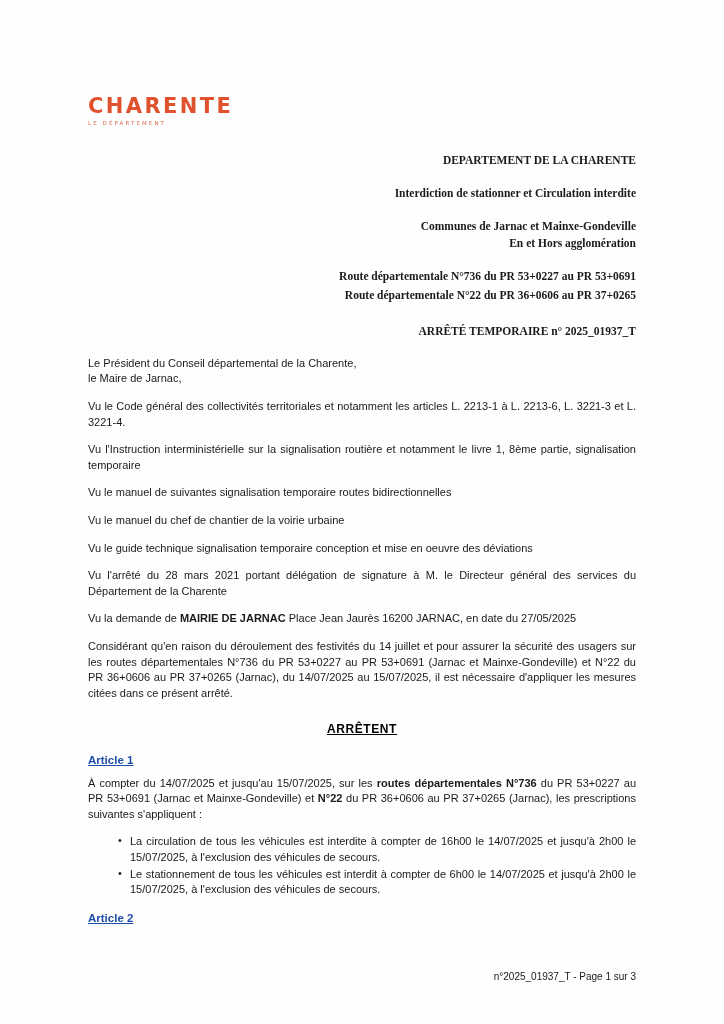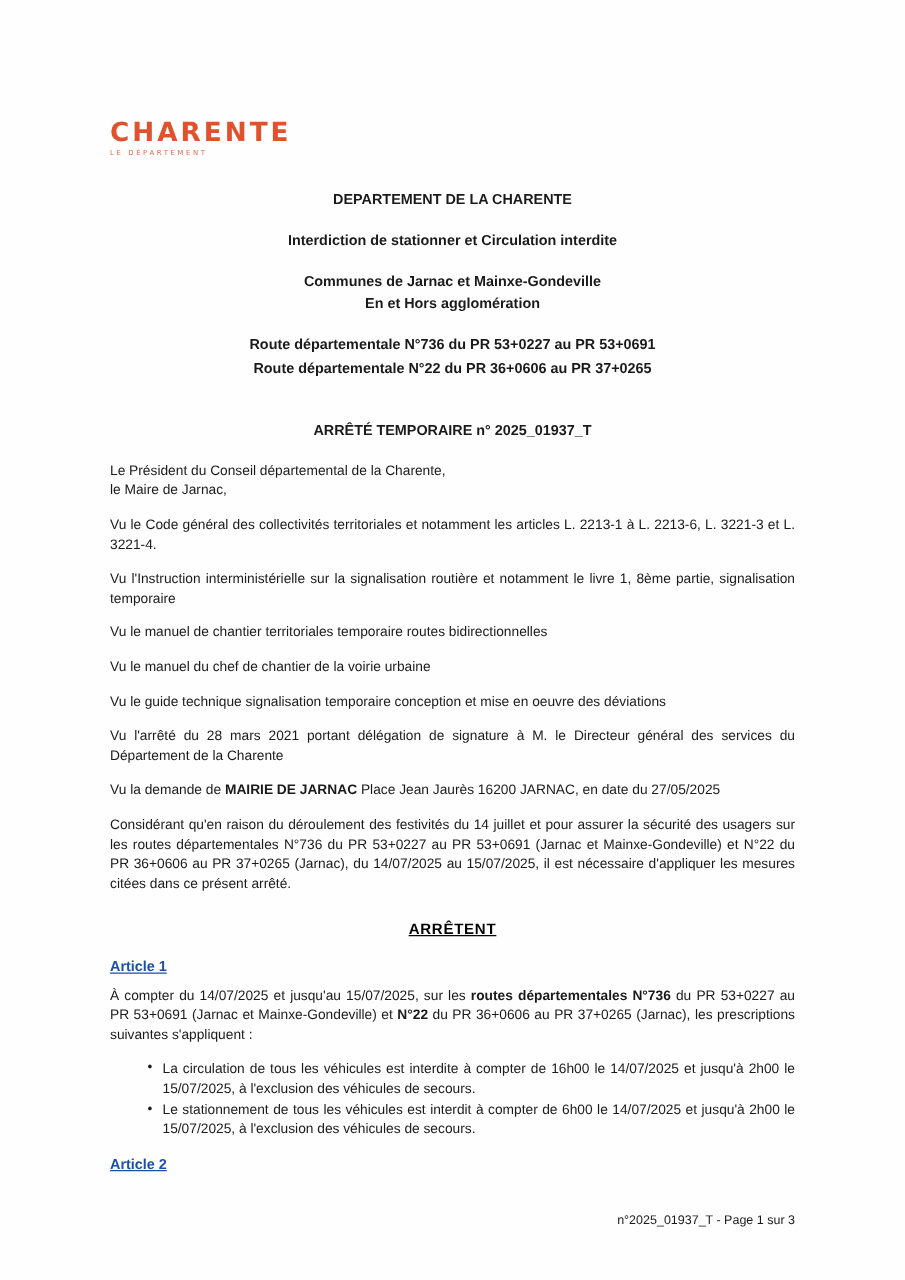--- a/index.html
+++ b/index.html
@@ -47,32 +47,33 @@
   .logo-sub {
     color: #dd6b4a;
     font-size: 5.5px;
     letter-spacing: 2.1px;
     margin-top: 3px;
     font-family: "DejaVu Sans", sans-serif;
   }
 
   
   .hd {
-    text-align: center;
+    text-align: right;
     font-weight: bold;
     color: #1a1a1a;
     font-size: 11.5px;
     line-height: 1.5;
+    font-family: Liberation Serif, serif;
   }
   .hd.t1 { margin-bottom: 16px; }
   .hd.t2 { margin-bottom: 16px; }
   .hd.t3 { margin-bottom: 15px; }
   .hd.t4 { margin-bottom: 2px; }
   .hd.et { font-weight: bold; margin: 0; font-size: 10.5px;}
-  .hd.t5 { margin-bottom: 32px; }
+  .hd.t5 { margin-bottom: 18px; }
   .hd.t6 { margin-bottom: 16px; }
 
   
   p.body {
     font-size: 11px;
     line-height: 1.42;
     color: #1a1a1a;
     margin: 0 0 12px 0;
     text-align: justify;
   }
@@ -152,21 +153,21 @@
 
       <div class="hd t6">ARRÊTÉ TEMPORAIRE n° 2025_01937_T</div>
 
       <p class="body">
         <span>Le Président du Conseil départemental de la Charente,</span><br>
         <span>le Maire de Jarnac,</span>
       </p>
 
       <p class="body">Vu le Code général des collectivités territoriales et notamment les articles L. 2213-1 à L. 2213-6, L. 3221-3 et L. 3221-4.</p>
       <p class="body">Vu l'Instruction interministérielle sur la signalisation routière et notamment le livre 1, 8ème partie, signalisation temporaire</p>
-      <p class="body">Vu le manuel de chantier territoriales temporaire routes bidirectionnelles</p>
+      <p class="body">Vu le manuel de suivantes signalisation temporaire routes bidirectionnelles</p>
       <p class="body">Vu le manuel du chef de chantier de la voirie urbaine</p>
       <p class="body">Vu le guide technique signalisation temporaire conception et mise en oeuvre des déviations</p>
       <p class="body">Vu l'arrêté du 28 mars 2021 portant délégation de signature à M. le Directeur général des services du Département de la Charente</p>
 
       <p class="body">
         <span>Vu la demande de </span><b>MAIRIE DE JARNAC</b><span> Place Jean Jaurès 16200 JARNAC, en date du 27/05/2025</span>
       </p>
 
       <p class="body">Considérant qu'en raison du déroulement des festivités du 14 juillet et pour assurer la sécurité des usagers sur les routes départementales N°736 du PR 53+0227 au PR 53+0691 (Jarnac et Mainxe-Gondeville) et N°22 du PR 36+0606 au PR 37+0265 (Jarnac), du 14/07/2025 au 15/07/2025, il est nécessaire d'appliquer les mesures citées dans ce présent arrêté.</p>
 

